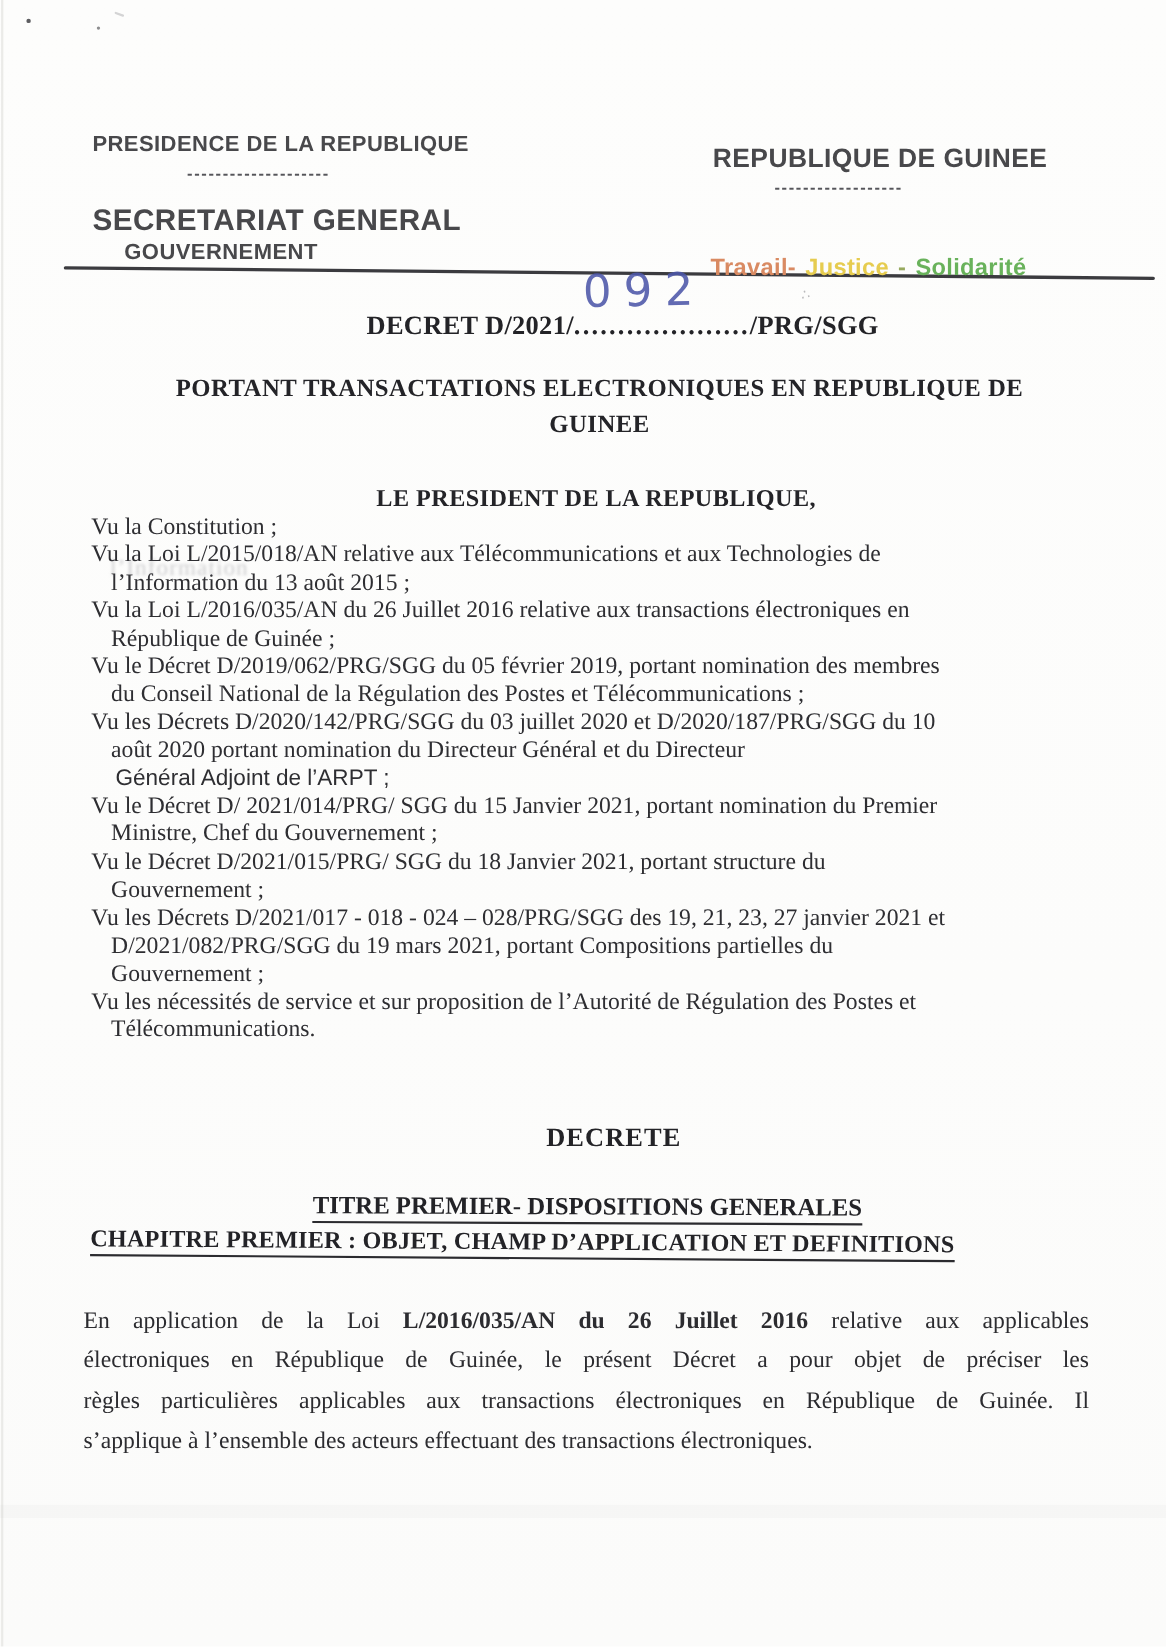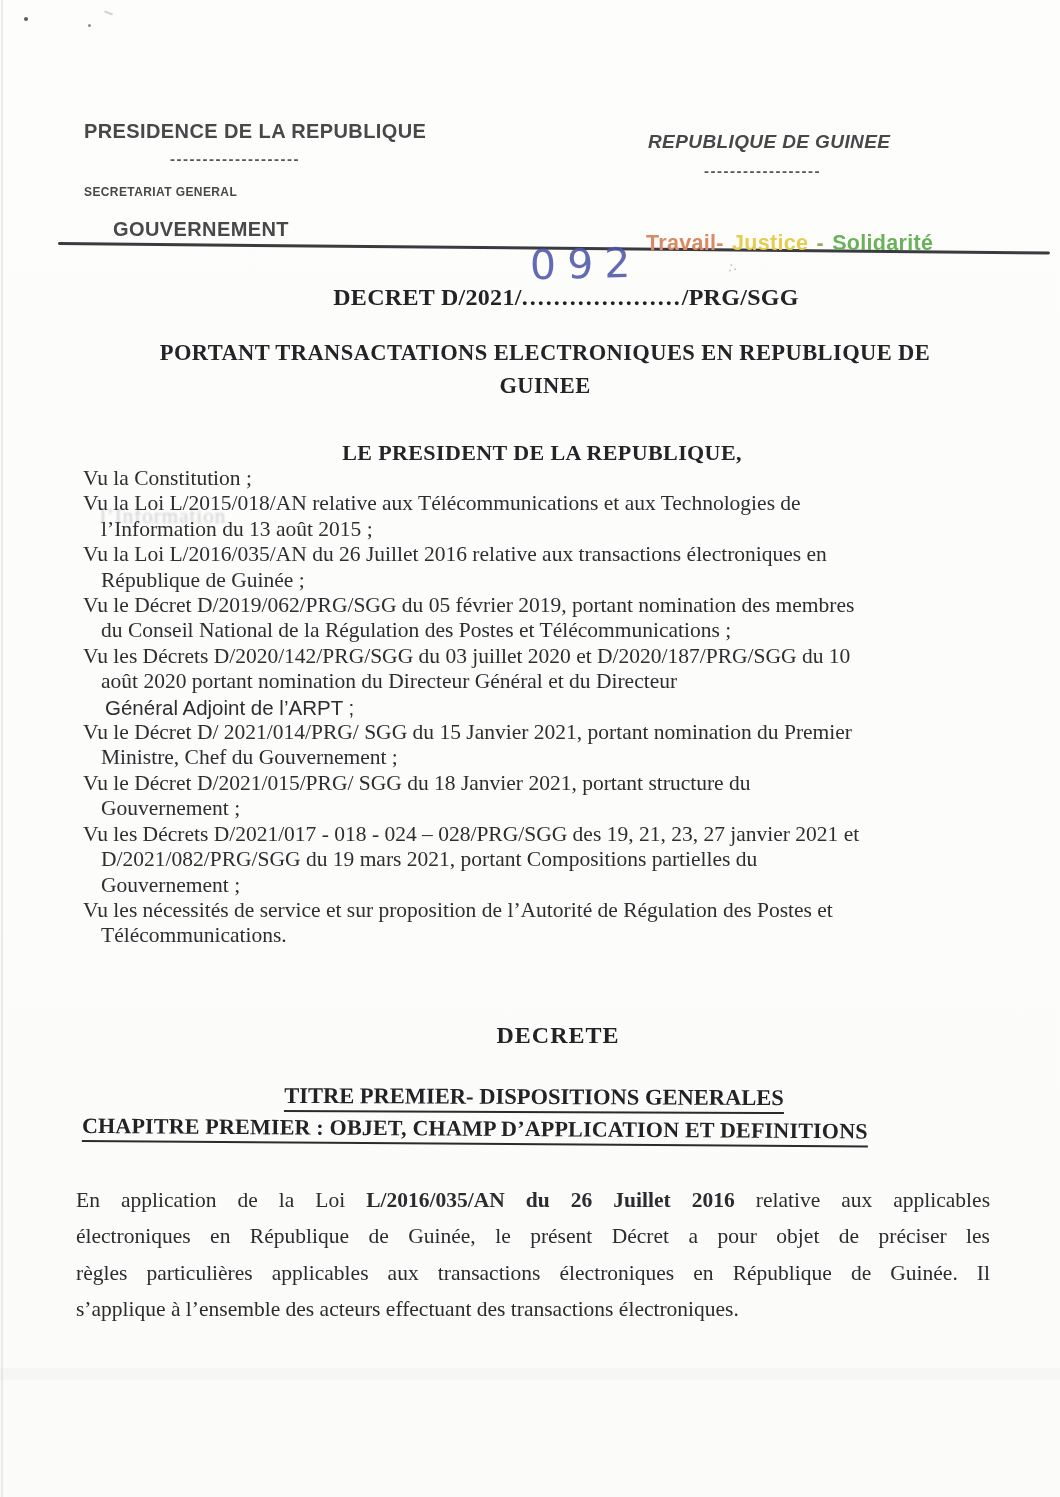--- a/index.html
+++ b/index.html
@@ -59,25 +59,25 @@
 <div id="page">
 
   <div class="edge"></div>
   <div class="speck" style="left:24px;top:17px;width:4px;height:4px;"></div>
   <div class="speck" style="left:88px;top:24px;width:3px;height:3px;opacity:.7;"></div>
   <div class="speck" style="left:104px;top:12px;width:9px;height:2px;border-radius:2px;opacity:.25;transform:rotate(20deg);"></div>
   <div class="faintband"></div>
 
   <div class="hl sans" style="left:84px;top:120px;font-size:20px;">PRESIDENCE DE LA REPUBLIQUE</div>
   <div class="lh-sep sans" style="left:170px;top:150px;">--------------------</div>
-  <div class="hl sans" style="left:84px;top:185px;font-size:12px;">SECRETARIAT GENERAL</div>
+  <div class="hl sans" style="left:84px;top:185px;font-size:27px;">SECRETARIAT GENERAL</div>
   <div class="hl sans" style="left:113px;top:218px;font-size:20px;">GOUVERNEMENT</div>
   <div class="rule"></div>
 
-  <div class="hl sans" style="left:648px;top:131px;font-size:19px;font-style:italic;">REPUBLIQUE DE GUINEE</div>
+  <div class="hl sans" style="left:648px;top:131px;font-size:24px;">REPUBLIQUE DE GUINEE</div>
   <div class="lh-sep sans" style="left:704px;top:162px;">------------------</div>
   <div class="motto sans"><span style="color: rgb(217, 138, 98);">Travail-</span><span style="color: rgb(230, 204, 79);"> Justice </span><span style="color: rgb(151, 169, 94);">- </span><span style="color: rgb(105, 178, 91);">Solidarité</span></div>
 
   <div class="stamp" style="color: rgb(77, 87, 169);">092</div>
 
   <div class="decree-ref">
     <span>DECRET D/2021/</span><span class="dots">....................</span><span>/PRG/SGG</span>
   </div>
   <div class="smudge">∴</div>
 

